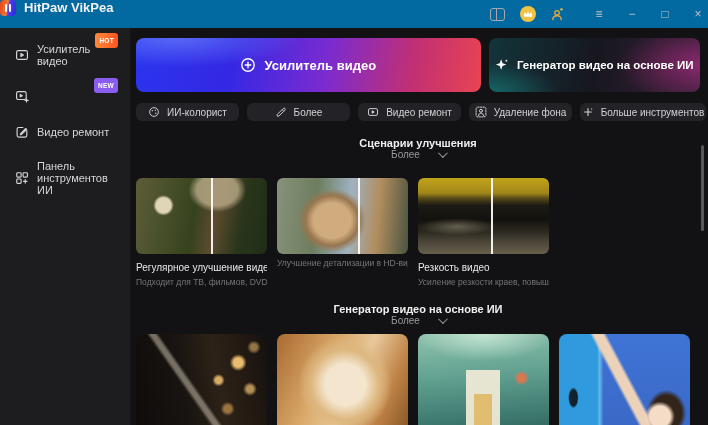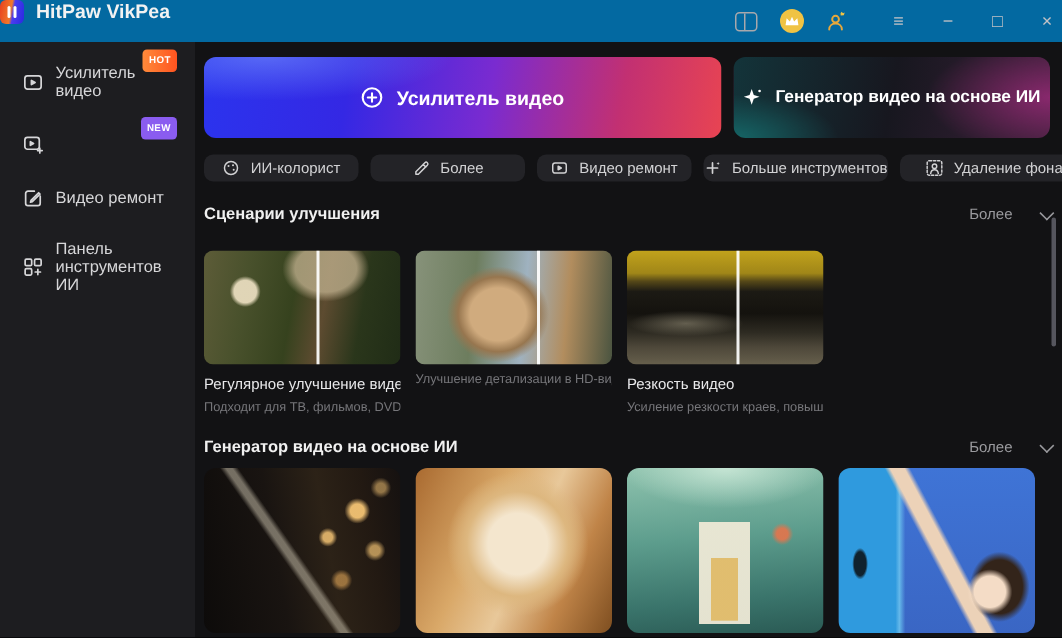--- a/index.html
+++ b/index.html
@@ -33,21 +33,21 @@
   .main{flex:1;min-width:0;padding:10px 8px 0 6px;box-sizing:border-box;position:relative;}
   .banners{display:flex;gap:8px;height:54px;}
   .banner{border-radius:8px;display:flex;align-items:center;justify-content:center;gap:8px;color:#fff;font-weight:bold;cursor:pointer;}
   .banner-primary{flex:1.63;font-size:13px;background:radial-gradient(ellipse 60% 90% at 12% 0%,rgba(120,150,255,.55),transparent 60%),linear-gradient(100deg,#2b34ee 0%,#3428e4 28%,#7a2bd0 55%,#c23072 80%,#e84452 100%);}
   .banner-secondary{flex:1;font-size:11.5px;background:radial-gradient(ellipse 55% 90% at 0% 100%,rgba(22,110,110,.85),transparent 60%),radial-gradient(ellipse 60% 110% at 100% 50%,rgba(150,42,118,.85),transparent 65%),linear-gradient(100deg,#13343a 0%,#17171f 50%,#3a2038 100%);}
 
   .tools{display:flex;gap:8px;margin-top:11px;}
   .tool{height:18px;background:#232327;border-radius:6px;display:flex;align-items:center;justify-content:center;gap:7px;color:#d2d2d4;font-size:10px;white-space:nowrap;cursor:pointer;flex:0 0 103px;box-sizing:border-box;}
   .tool:last-child{flex:0 0 126px;}
 
-  .sec-head{display:flex;align-items:center;justify-content:space-between;margin-top:16px;}
+  .sec-head{display:flex;align-items:center;justify-content:space-between;margin-top:16px;flex-direction:column;}
   .sec-title{color:#f0f0f0;font-size:11px;font-weight:bold;}
   .more{display:flex;align-items:center;gap:18px;color:#9a9a9e;font-size:10px;cursor:pointer;}
   .chev{width:6px;height:6px;border-right:1.3px solid #9a9a9e;border-bottom:1.3px solid #9a9a9e;transform:rotate(45deg) translateY(-2px);}
 
   .cards{display:flex;gap:10px;margin-top:18px;}
   .card{width:131px;flex:0 0 131px;cursor:pointer;}
   .thumb{width:131px;height:76px;border-radius:6px;position:relative;overflow:hidden;}
   .thumb.split::after{content:"";position:absolute;top:0;bottom:0;left:var(--split,55%);width:2px;background:rgba(255,255,255,.92);}
   .card-title{color:#e8e8ea;font-size:10px;margin-top:8px;white-space:nowrap;overflow:hidden;}
   .card-sub{color:#76767a;font-size:8.5px;margin-top:4px;white-space:nowrap;overflow:hidden;}
@@ -224,36 +224,36 @@
           <span>
             <svg width="12" height="12" viewBox="0 0 16 16" fill="none" stroke="#d2d2d4" stroke-width="1.3" stroke-linejoin="round">
                 <rect x="2" y="3.5" width="12" height="9" rx="2"></rect>
                 <path d="M6.8 6.4v3.2L9.6 8z" fill="#d2d2d4"></path>
               </svg>
           </span>
           <span>Видео ремонт</span>
         </div>
         <div class="tool">
           <span>
-            <svg width="12" height="12" viewBox="0 0 16 16" fill="none" stroke="#d2d2d4" stroke-width="1.5" stroke-linecap="round">
-                <path d="M8 3.5v9M3.5 8h9"></path>
-                <path d="M13 2.5l.4 1.1 1.1.4-1.1.4-.4 1.1-.4-1.1-1.1-.4 1.1-.4z" fill="#d2d2d4" stroke="none"></path>
-              </svg>
-          </span>
-          <span>Больше инструментов</span>
-        </div>
-        <div class="tool">
-          <span>
             <svg width="12" height="12" viewBox="0 0 16 16" fill="none" stroke="#d2d2d4" stroke-width="1.3" stroke-linecap="round">
                 <rect x="1.5" y="1.5" width="13" height="13" rx="2" stroke-dasharray="2 1.6"></rect>
                 <circle cx="8" cy="6.4" r="2"></circle>
                 <path d="M4.6 13c.3-2.2 1.7-3.4 3.4-3.4S11.1 10.8 11.4 13"></path>
               </svg>
           </span>
           <span>Удаление фона</span>
+        </div>
+        <div class="tool">
+          <span>
+            <svg width="12" height="12" viewBox="0 0 16 16" fill="none" stroke="#d2d2d4" stroke-width="1.5" stroke-linecap="round">
+                <path d="M8 3.5v9M3.5 8h9"></path>
+                <path d="M13 2.5l.4 1.1 1.1.4-1.1.4-.4 1.1-.4-1.1-1.1-.4 1.1-.4z" fill="#d2d2d4" stroke="none"></path>
+              </svg>
+          </span>
+          <span>Больше инструментов</span>
         </div>
       </div>
 
       <div class="sec-head">
         <span class="sec-title">Сценарии улучшения</span>
         <span class="more">
           <span>Более</span>
           <span class="chev"></span>
         </span>
       </div>

